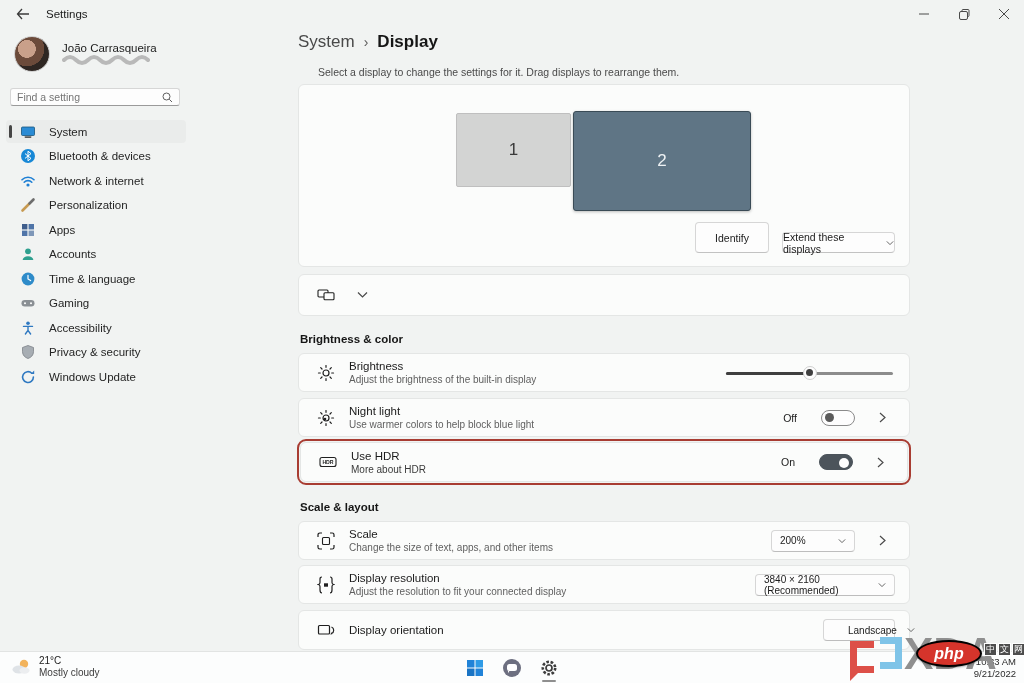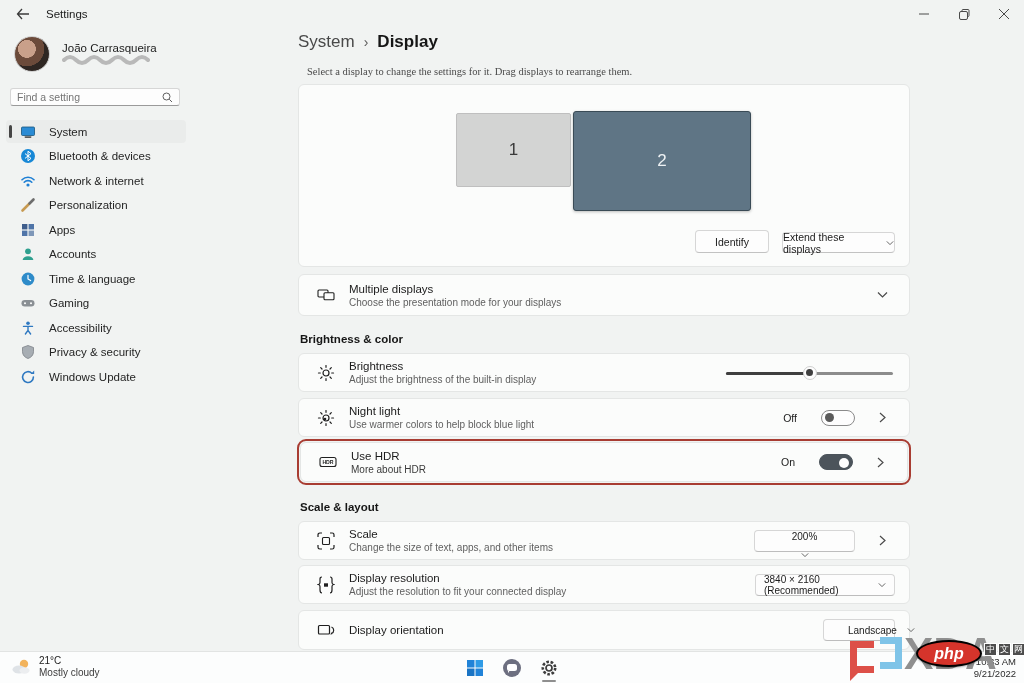--- a/index.html
+++ b/index.html
@@ -27,36 +27,36 @@
   .accent-pill { position:absolute; left:3px; top:5px; width:3px; height:13px; border-radius:2px; background:#454545; display:none; }
   .nav-item.selected .accent-pill { display:block; }
   .nav-icon { width:16px; height:16px; flex:0 0 16px; display:flex; }
   .nav-label { font-size:11.5px; color:#252525; white-space:nowrap; }
 
   
   .content { position:absolute; left:298px; top:28px; width:612px; bottom:0; }
   .breadcrumb { position:absolute; top:4px; left:0; font-size:17px; color:#494949; display:flex; align-items:baseline; gap:9px; }
   .crumb-current { font-weight:700; color:#161616; }
   .crumb-sep { color:#5a5a5a; font-size:14px; }
-  .subtitle { position:absolute; top:38px; left:9px; font-size:10.5px; color:#4a4a4a;font-family:Liberation Serif, serif; }
+  .subtitle { position:absolute; top:38px; left:20px; font-size:10.5px; color:#4a4a4a; }
 
   .card { background:#fbfcfb; border:1px solid #e4e6e5; border-radius:6px; }
   .row-card { display:flex; align-items:center; gap:14px; padding:0 14px 0 18px; }
   .row-icon { width:18px; height:18px; flex:0 0 18px; }
   .row-text { flex:1; }
   .row-title { font-size:11.5px; color:#1b1b1b; }
   .row-desc { font-size:10px; color:#5f5f5f; margin-top:2px; }
   .sec-header { position:absolute; left:2px; font-size:11.5px; font-weight:700; color:#161616; }
 
   .arrange-card { position:absolute; top:56px; left:0; width:612px; height:183px; }
   .monitor { position:absolute; display:flex; align-items:center; justify-content:center; cursor:pointer; }
   .monitor-1 { left:157px; top:28px; width:115px; height:74px; background:#d3d4d3; border:1px solid #bfbfbf; border-radius:2px; color:#3a3a3a; font-size:17px; }
   .monitor-2 { left:274px; top:26px; width:178px; height:100px; background:#5f7585; border:1px solid #3a4b56; border-radius:3px; color:#eef2f4; font-size:17px; box-shadow:0 1px 3px rgba(0,0,0,.25); }
   .btn { display:inline-flex; align-items:center; justify-content:center; gap:8px; background:#fdfdfd; border:1px solid #d6d6d6; border-bottom-color:#c2c2c2; border-radius:4px; font-size:10.5px; color:#1b1b1b; cursor:pointer; }
-  .identify-btn { position:absolute; right:140px; bottom:13px; width:74px; height:23px;margin-left:36px; }
+  .identify-btn { position:absolute; right:140px; bottom:13px; width:74px; height:31px;margin-left:36px; }
   .extend-btn { position:absolute; right:14px; bottom:13px; width:113px; height:21px; }
 
   .md-card { position:absolute; top:246px; left:0; width:612px; height:42px; }
   .chev-btn { width:26px; display:flex; justify-content:center; cursor:pointer; }
 
   .sec1 { top:305px; }
   .bright-card { position:absolute; top:325px; left:0; width:612px; height:39px; }
   .slider { position:relative; width:167px; height:14px; margin-right:2px; cursor:pointer; }
   .slider-track { position:absolute; top:6px; left:0; right:0; height:3px; border-radius:2px; background:#8c8c8c; }
   .slider-fill { position:absolute; top:6px; left:0; height:3px; border-radius:2px; background:#3f3f3f; width:50%; }
@@ -72,21 +72,21 @@
   .toggle.on .knob { position:absolute; right:3px; top:2.5px; width:10px; height:10px; border-radius:50%; background:#fdfdfd; }
 
   .hdr-outline { position:absolute; top:411px; left:-1px; width:614px; height:46px; border:2px solid #0369a1; border-radius:9px; padding:1px; }
   .hdr-card { width:100%; height:100%; border-radius:6px; }
 
   .sec2 { top:473px; }
   .scale-card { position:absolute; top:493px; left:0; width:612px; height:39px; }
   .res-card { position:absolute; top:537px; left:0; width:612px; height:39px; }
   .orient-card { position:absolute; top:582px; left:0; width:612px; height:40px; }
   .dropdown { display:inline-flex; align-items:center; justify-content:space-between; background:#fdfdfd; border:1px solid #d6d6d6; border-bottom-color:#bdbdbd; border-radius:4px; height:22px; padding:0 8px; font-size:10px; color:#1b1b1b; cursor:pointer; gap:10px; }
-  .dd-scale { width:101px;flex-direction:column; }
+  .dd-scale { width:84px; }
   .dd-res { width:140px; }
   .dd-orient { width:72px;padding-left:24px; }
 
   
   .taskbar { position:absolute; left:0; right:0; bottom:0; height:32px; background:#fcfdfd; border-top:1px solid #e2e4e3; z-index:20; }
   .weather { position:absolute; left:10px; top:3px; display:flex; align-items:center; gap:7px; cursor:pointer; }
   .weather-texts { line-height:1.2; }
   .weather-temp { font-size:10px; color:#1b1b1b; }
   .weather-cond { font-size:10px; color:#3c3c3c; }
   .tb-center { position:absolute; left:0; right:0; top:0; height:32px; display:flex; align-items:center; justify-content:center; gap:13px; }
@@ -294,24 +294,20 @@
       </div>
     </div>
 
     <div class="card row-card md-card">
       <span class="row-icon">
         <svg width="18" height="18" viewBox="0 0 18 18">
             <rect x="1" y="4" width="10" height="7" rx="1" fill="none" stroke="#1f1f1f" stroke-width="1.1"></rect>
             <rect x="7" y="6.8" width="10" height="7" rx="1" fill="#fbfcfb" stroke="#1f1f1f" stroke-width="1.1"></rect>
           </svg>
       </span>
-      <div class="row-text">
-        <div class="row-title">Multiple displays</div>
-        <div class="row-desc">Choose the presentation mode for your displays</div>
-      </div>
       <span class="chev-btn">
           <svg width="11" height="8" viewBox="0 0 11 8">
             <polyline points="1,1.5 5.5,6 10,1.5" fill="none" stroke="#4a4a4a" stroke-width="1.2"></polyline>
           </svg>
         </span>
     </div>
 
     <div class="sec-header sec1">Brightness &amp; color</div>
 
     <div class="card row-card bright-card">

